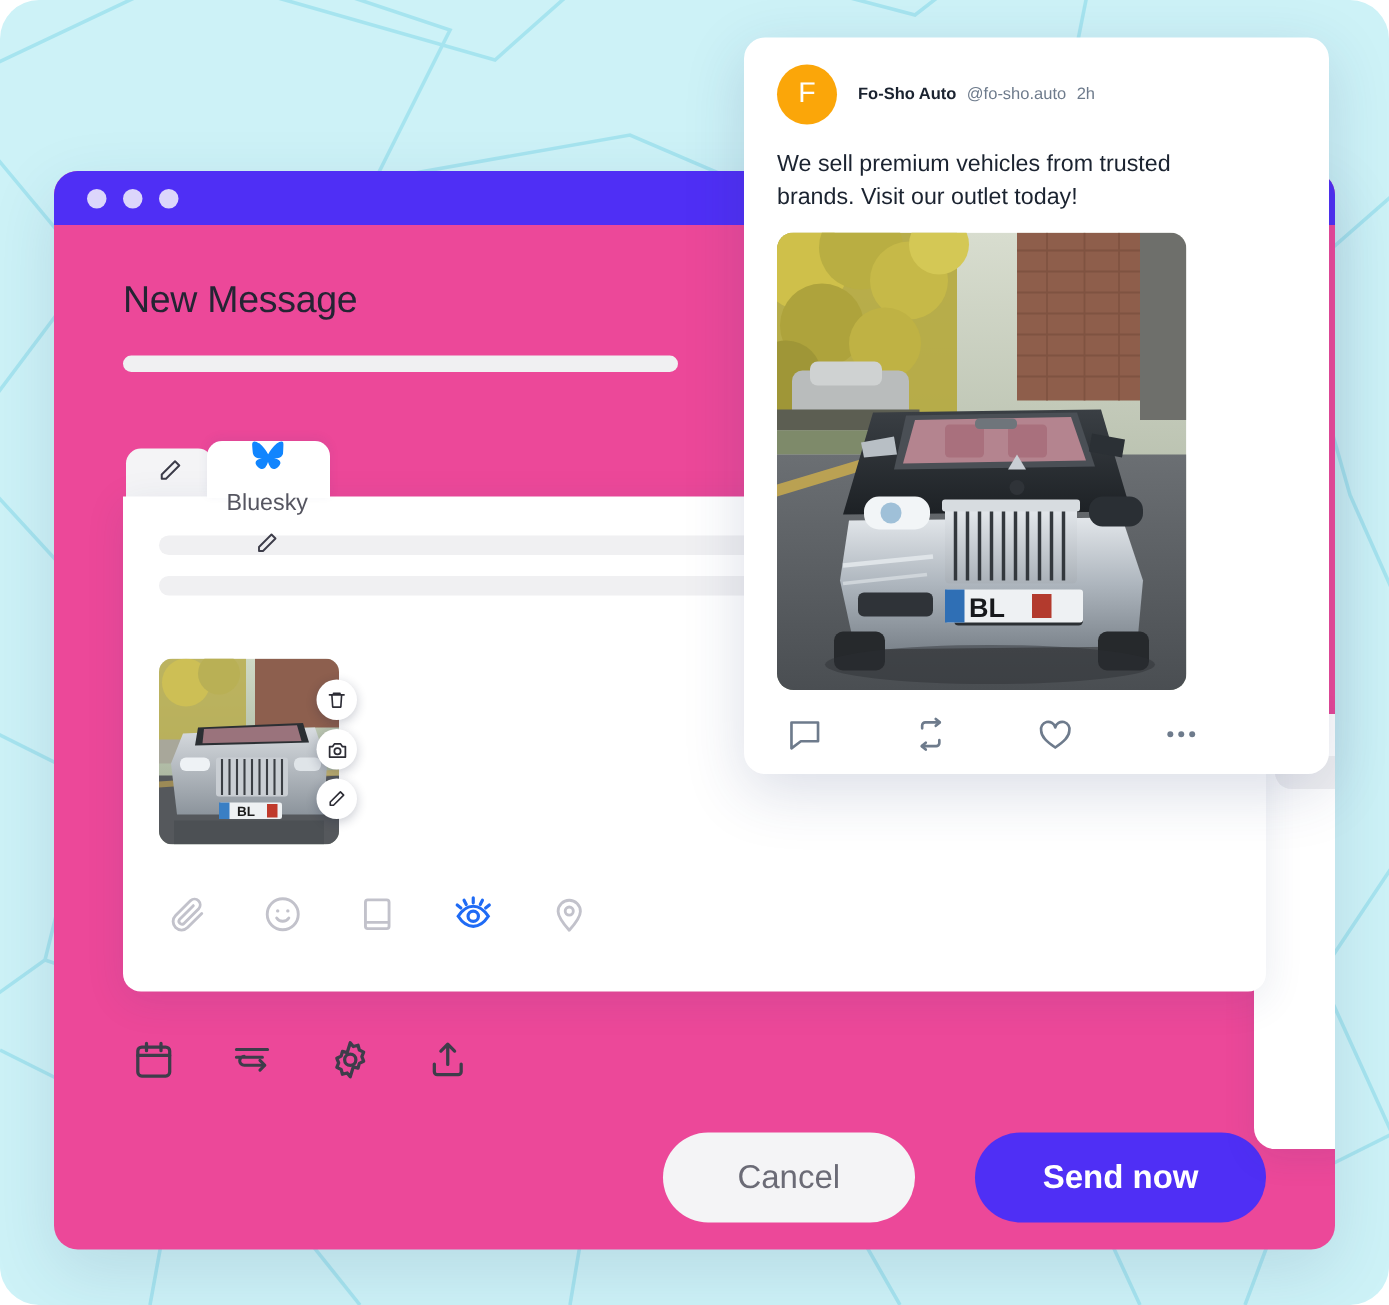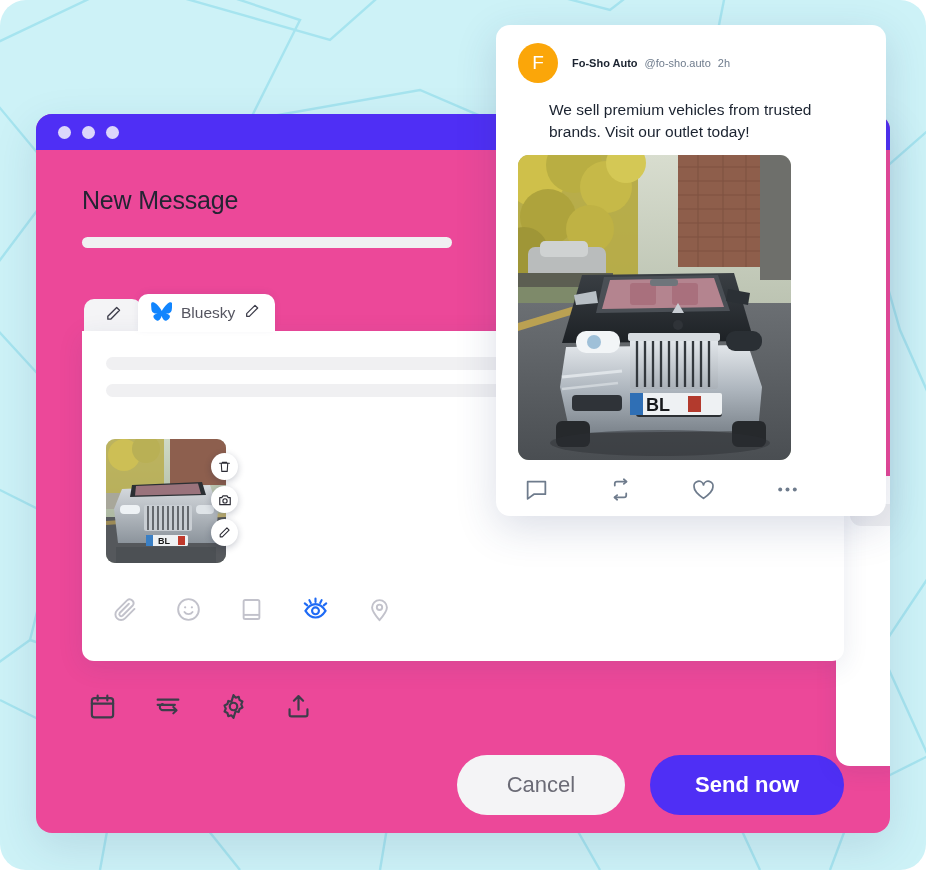--- a/index.html
+++ b/index.html
@@ -87,20 +87,21 @@
     cursor: pointer;
   }
   .tab.inactive { background: #f4f4f6; width: 58px; justify-content: center; }
   .tab.active {
     background: #ffffff;
     height: 38px;
     box-shadow: 0 -2px 7px rgba(40,60,110,.07);
     z-index: 2;
     margin-left: -4px;
     padding: 0 15px 0 13px;
+    flex-direction: column;
   }
   .tab-label { font-size: 15.5px; color: #555560; }
 
   .composer-card {
     background: #ffffff;
     border-radius: 0 12px 12px 12px;
     box-shadow: 0 6px 26px rgba(40,60,110,.10);
     min-height: 330px;
     padding: 26px 24px 18px 24px;
     position: relative;
@@ -148,21 +149,21 @@
   .bottom-toolbar {
     display: flex; align-items: center; gap: 36px;
     margin-top: 30px;
     padding-left: 6px;
   }
   .btool { cursor: pointer; display: flex; }
 
   
   .footer-actions {
     display: flex; justify-content: flex-end; align-items: center;
-    gap: 25px;
+    gap: 40px;
     margin-top: 34px;
     padding-right: 0px;
   }
   .btn {
     border: none;
     font-family: "Liberation Sans", sans-serif;
     cursor: pointer;
     border-radius: 30px;
   }
   .btn-cancel {
@@ -201,21 +202,20 @@
   .pv-names { display: flex; align-items: baseline; gap: 7px; font-size: 11px; }
   .pv-name { font-weight: bold; color: #1b2330; }
   .pv-handle { color: #6e7b8c; }
   .pv-time { color: #6e7b8c; text-align: center; }
   .pv-text {
     margin-top: 16px;
     font-size: 15.5px;
     line-height: 1.42;
     color: #1b2330;
     max-width: 292px;
-    margin-left: 31px;
   }
   .pv-media {
     margin-top: 12px;
     width: 273px; height: 305px;
     border-radius: 11px;
     overflow: hidden;
     position: relative;
   }
   .pv-actions {
     display: flex; align-items: center;

